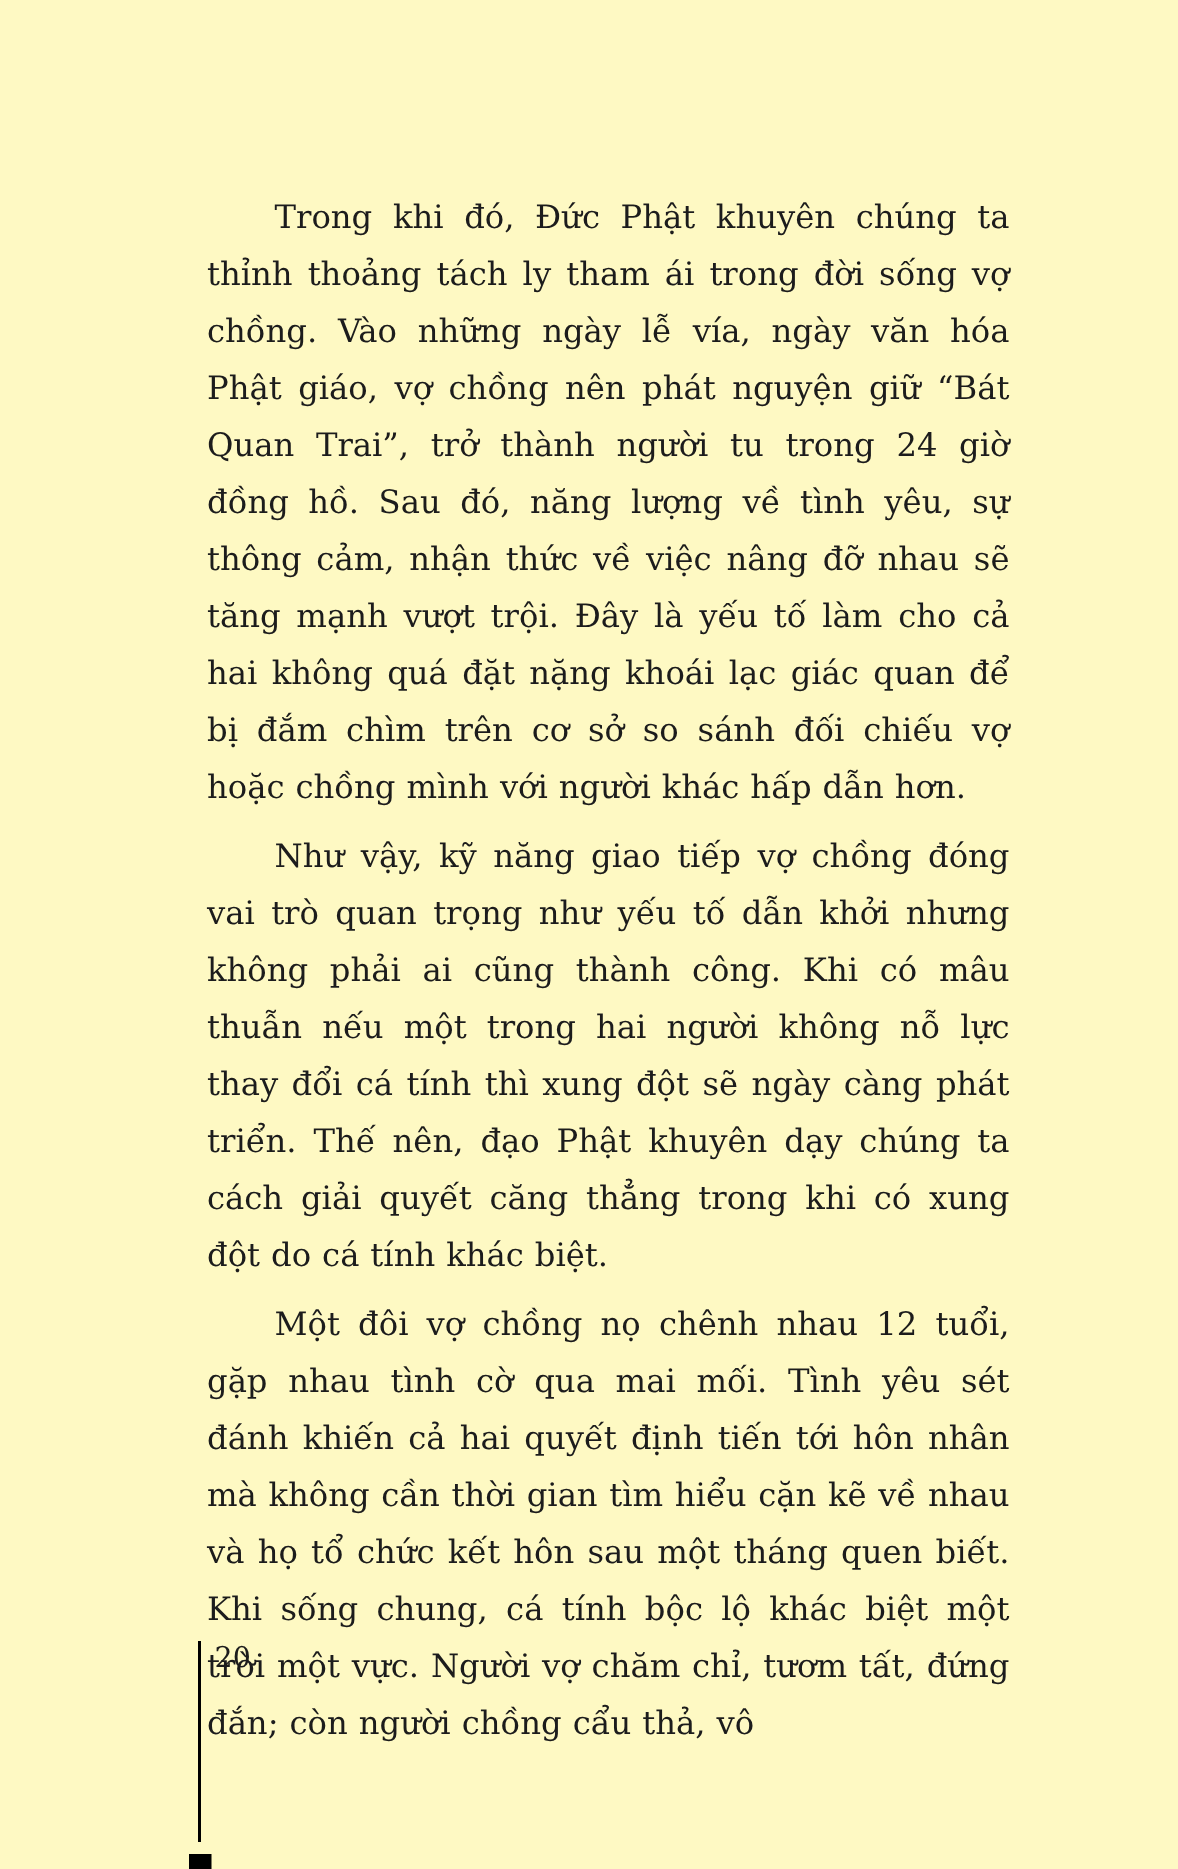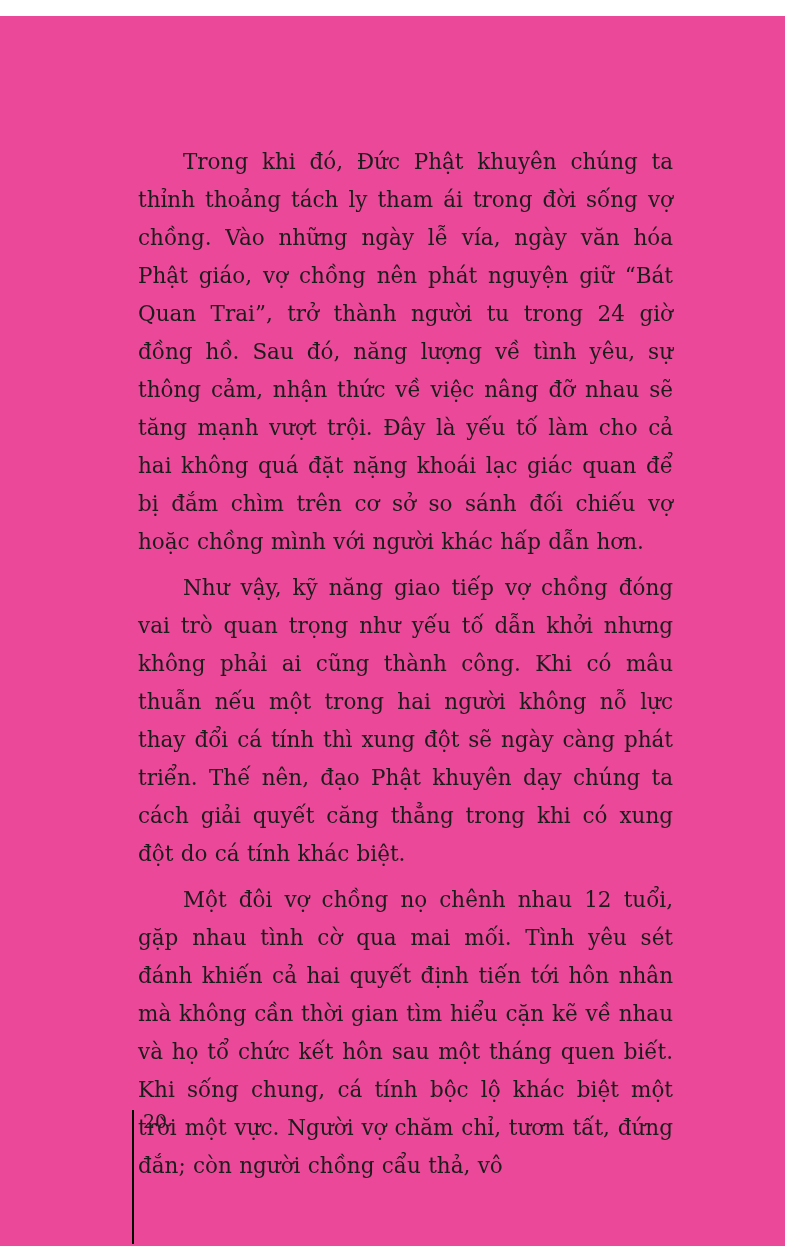--- a/index.html
+++ b/index.html
@@ -11,22 +11,21 @@
     height: 1246px;
     background: #ffffff;
     position: relative;
     overflow: hidden;
     font-family: "DejaVu Serif", serif;
     color: #1b1b1b;
   }
   .page {
     position: absolute;
     inset: 0;
-    background: #ec4899;
-    margin-top: 16px;
+    background: #fef9c3;
   }
   .text-block {
     position: absolute;
     left: 138px;
     top: 127px;
     width: 535px;
   }
   .text-block p {
     margin: 0 0 8px 0;
     font-size: 21.5px;

